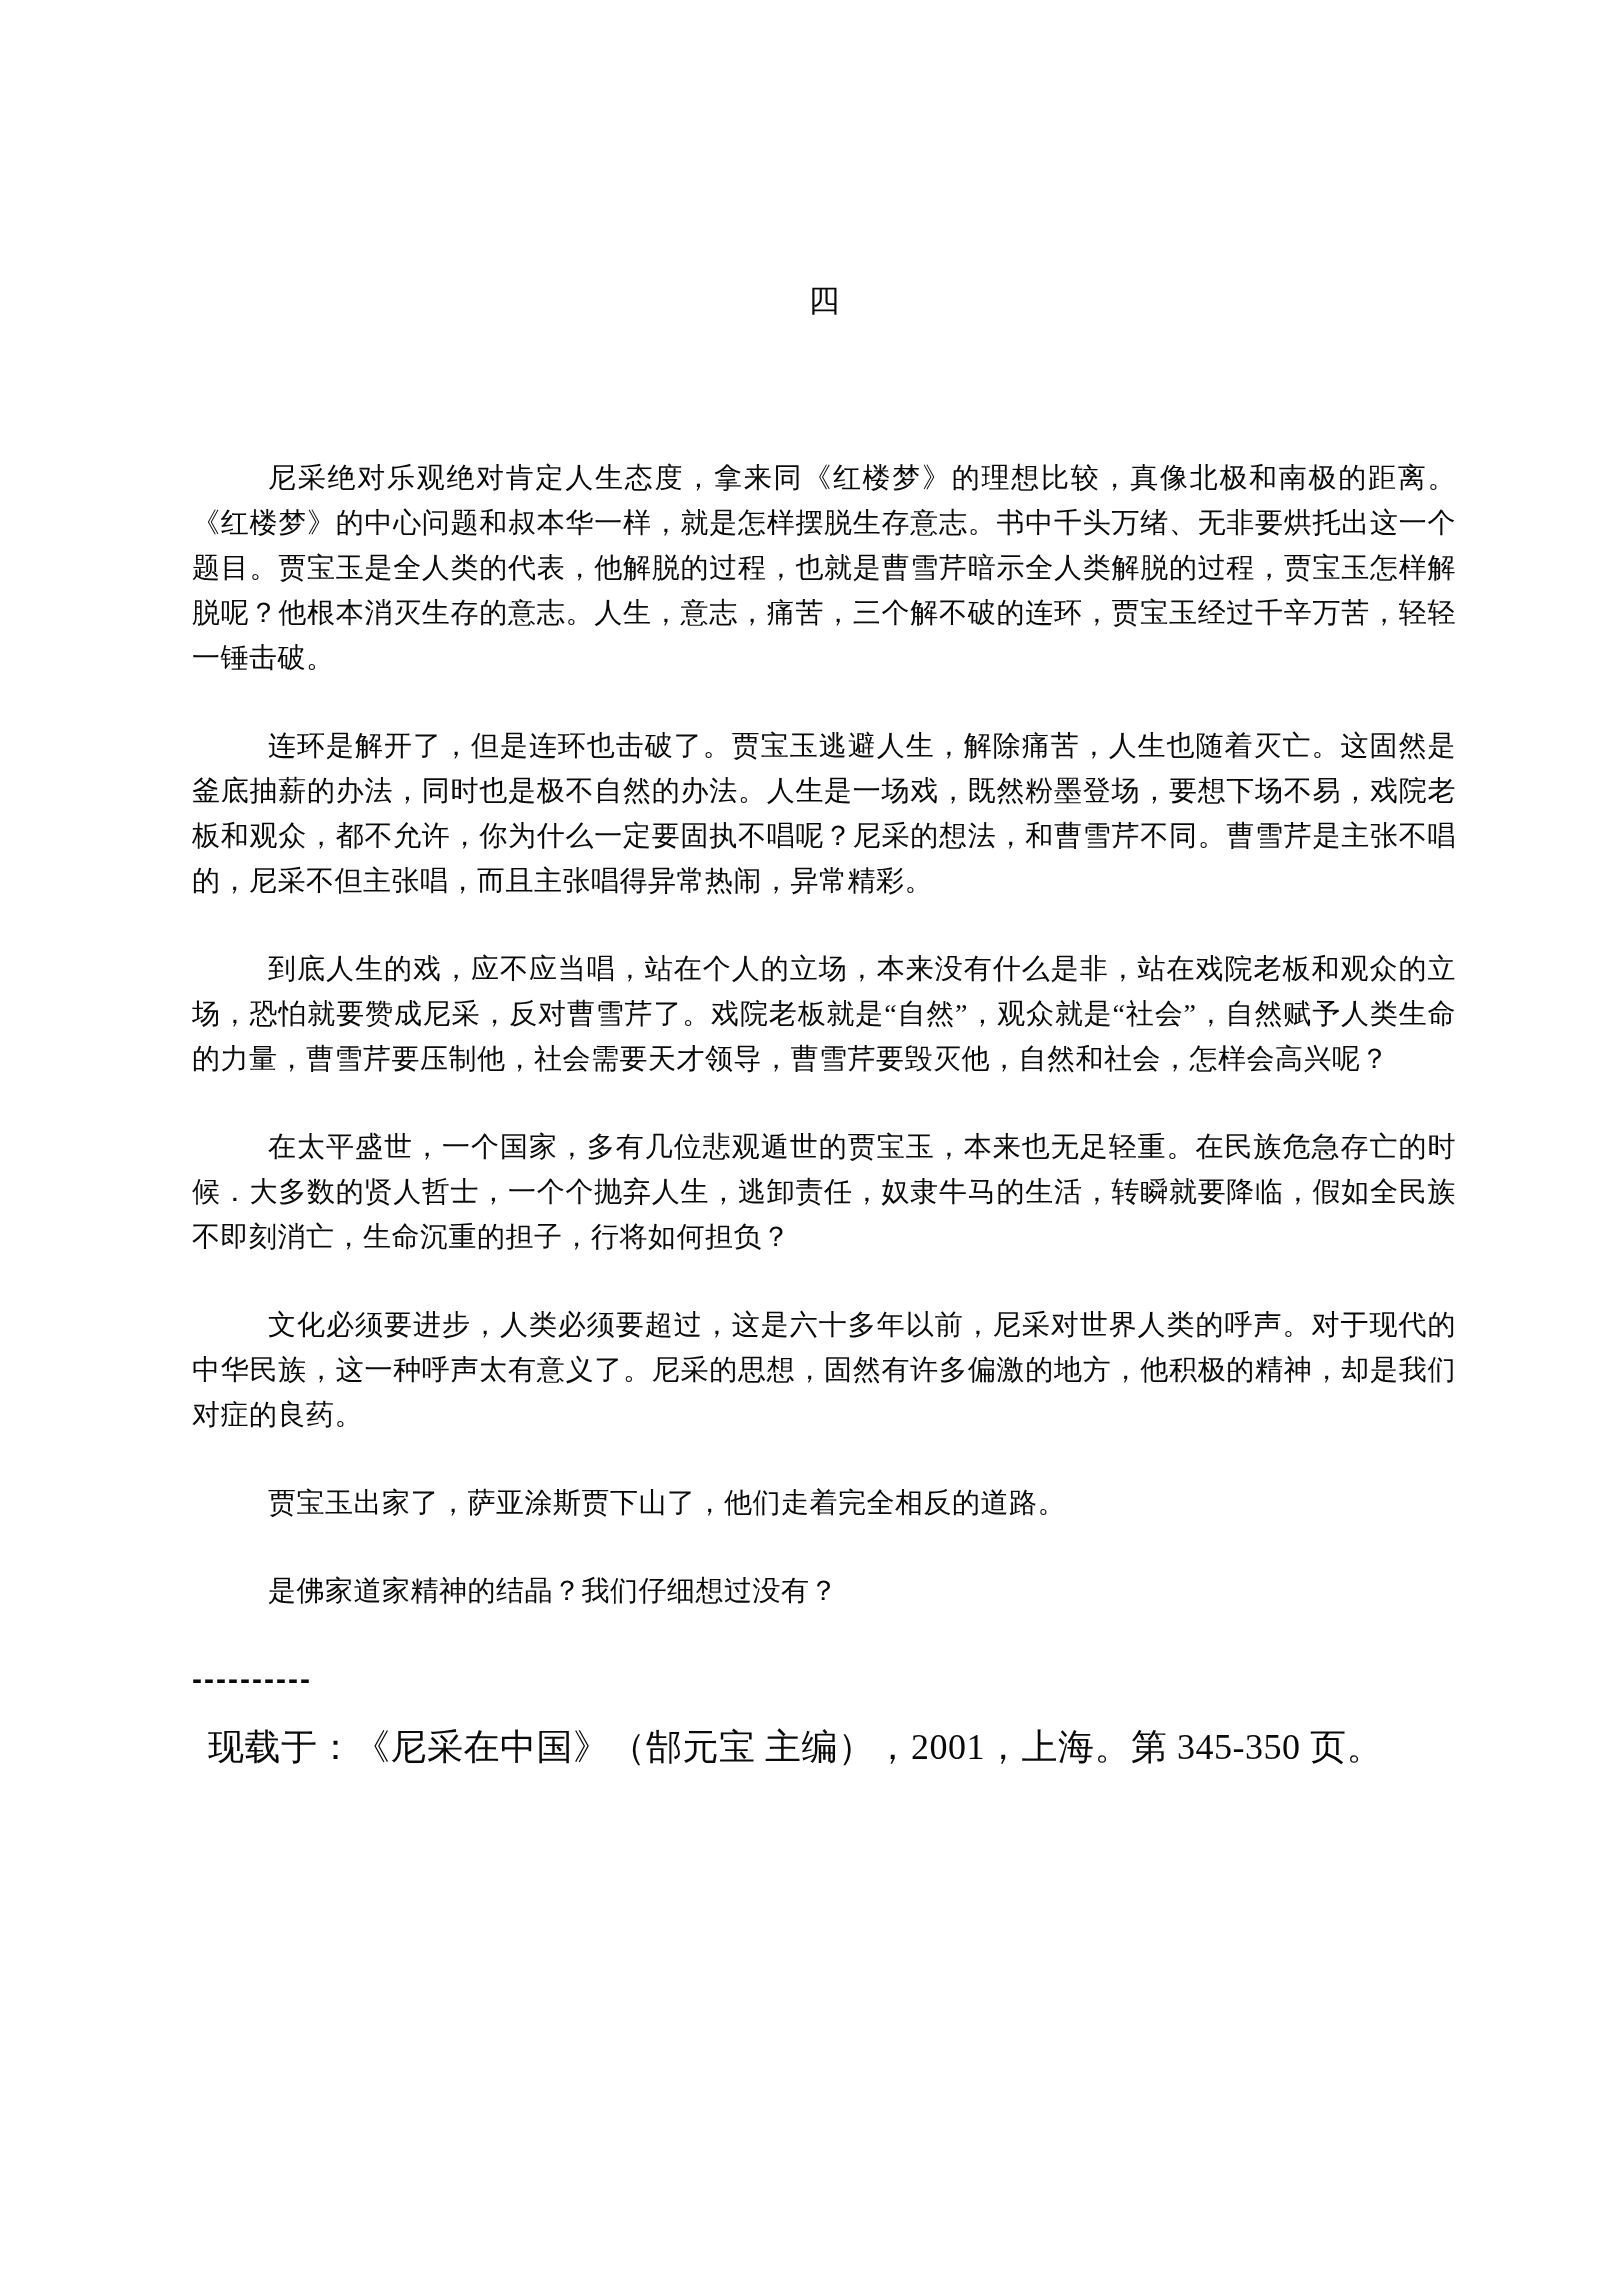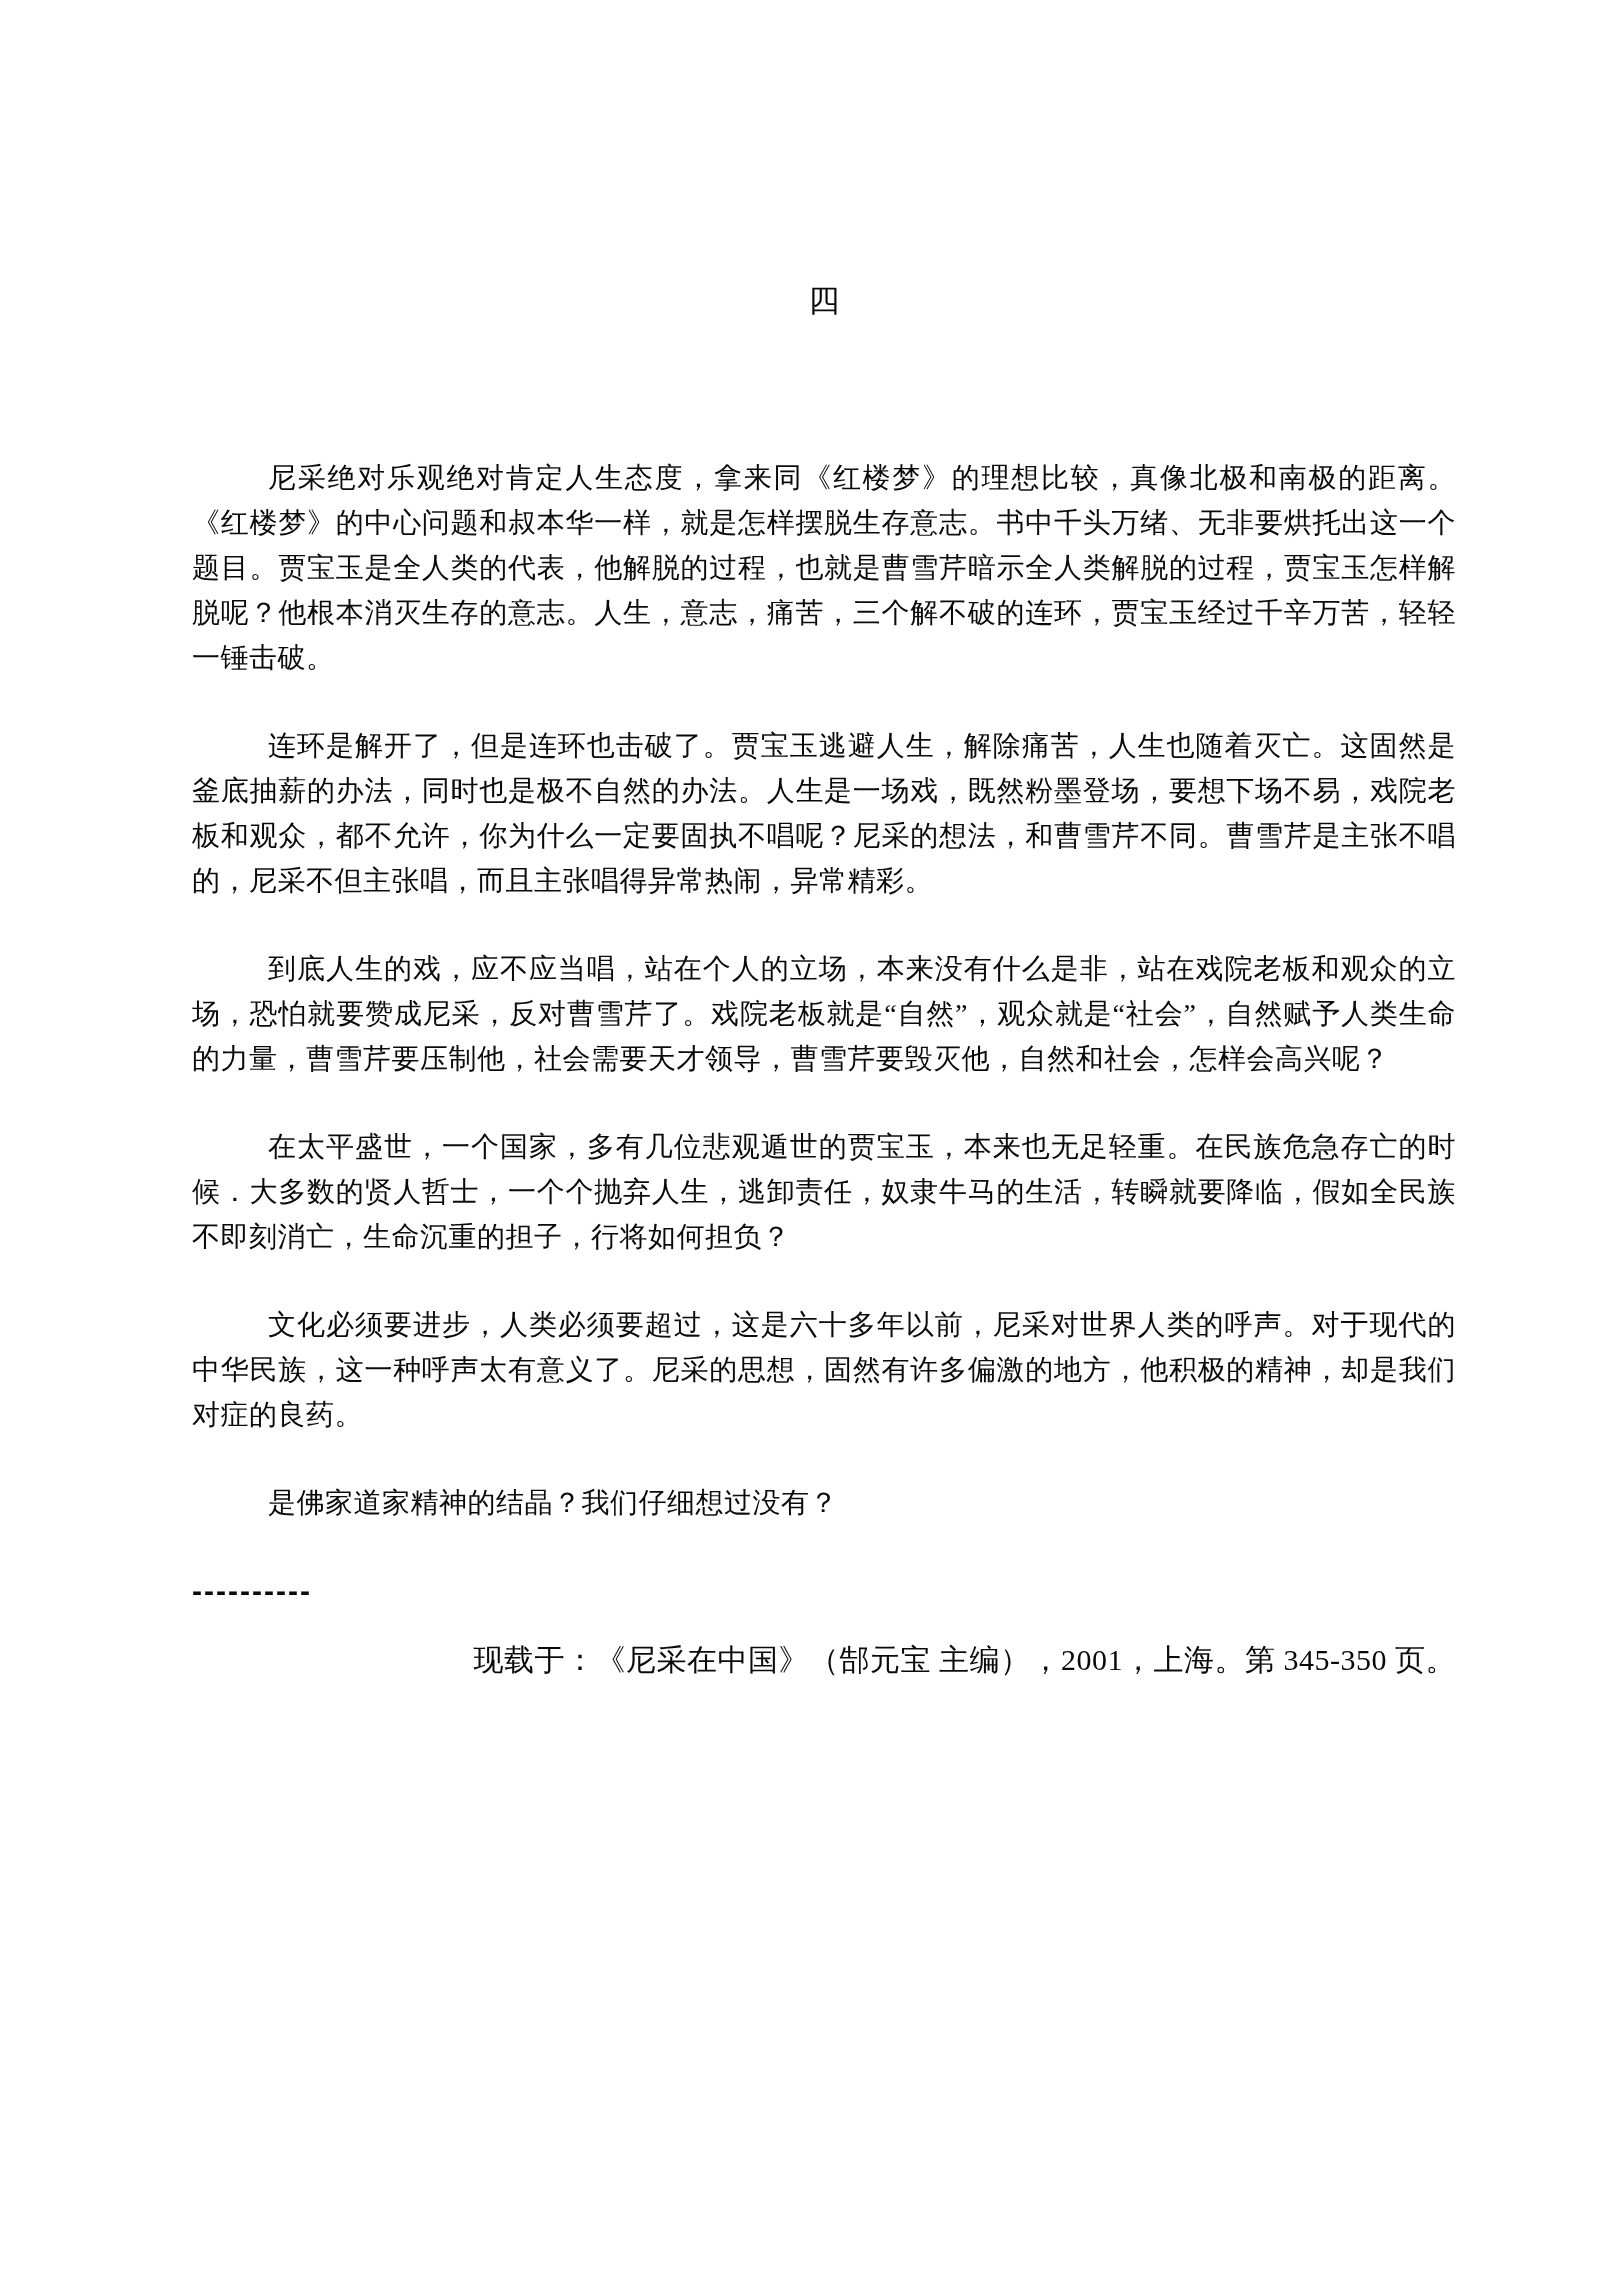--- a/index.html
+++ b/index.html
@@ -38,37 +38,38 @@
   }
   .separator {
     font-size: 30px;
     line-height: 45px;
     margin: 25.5px 0 23.5px 0;
     letter-spacing: 2px;
     font-family: "Liberation Sans", "DejaVu Sans", sans-serif;
     font-weight: bold;
   }
   .footer-line {
-    font-size: 30px;
+    font-size: 36px;
     line-height: 45px;
-    margin: 0;
-    text-align: right;
+    margin: 16px;
+    text-align: left;
     letter-spacing: 0.5px;
   }
 </style>
 </head>
 <body>
 
 <div class="page">
   <h1 class="doc-title">四</h1>
 
   <p class="body-par">尼采绝对乐观绝对肯定人生态度，拿来同《红楼梦》的理想比较，真像北极和南极的距离。《红楼梦》的中心问题和叔本华一样，就是怎样摆脱生存意志。书中千头万绪、无非要烘托出这一个题目。贾宝玉是全人类的代表，他解脱的过程，也就是曹雪芹暗示全人类解脱的过程，贾宝玉怎样解脱呢？他根本消灭生存的意志。人生，意志，痛苦，三个解不破的连环，贾宝玉经过千辛万苦，轻轻一锤击破。</p>
   <p class="body-par">连环是解开了，但是连环也击破了。贾宝玉逃避人生，解除痛苦，人生也随着灭亡。这固然是釜底抽薪的办法，同时也是极不自然的办法。人生是一场戏，既然粉墨登场，要想下场不易，戏院老板和观众，都不允许，你为什么一定要固执不唱呢？尼采的想法，和曹雪芹不同。曹雪芹是主张不唱的，尼采不但主张唱，而且主张唱得异常热闹，异常精彩。</p>
   <p class="body-par">到底人生的戏，应不应当唱，站在个人的立场，本来没有什么是非，站在戏院老板和观众的立场，恐怕就要赞成尼采，反对曹雪芹了。戏院老板就是“自然”，观众就是“社会”，自然赋予人类生命的力量，曹雪芹要压制他，社会需要天才领导，曹雪芹要毁灭他，自然和社会，怎样会高兴呢？</p>
   <p class="body-par">在太平盛世，一个国家，多有几位悲观遁世的贾宝玉，本来也无足轻重。在民族危急存亡的时候．大多数的贤人哲士，一个个抛弃人生，逃卸责任，奴隶牛马的生活，转瞬就要降临，假如全民族不即刻消亡，生命沉重的担子，行将如何担负？</p>
   <p class="body-par">文化必须要进步，人类必须要超过，这是六十多年以前，尼采对世界人类的呼声。对于现代的中华民族，这一种呼声太有意义了。尼采的思想，固然有许多偏激的地方，他积极的精神，却是我们对症的良药。</p>
+  <p class="body-par">贾宝玉出家了，萨亚涂斯贾下山了，他们走着完全相反的道路。</p>
   <p class="body-par">是佛家道家精神的结晶？我们仔细想过没有？</p>
 
   <div class="separator">----------</div>
 
   <p class="footer-line">现载于：《尼采在中国》（郜元宝 主编），2001，上海。第 345-350 页。</p>
 </div>
 
 
 </body></html>

